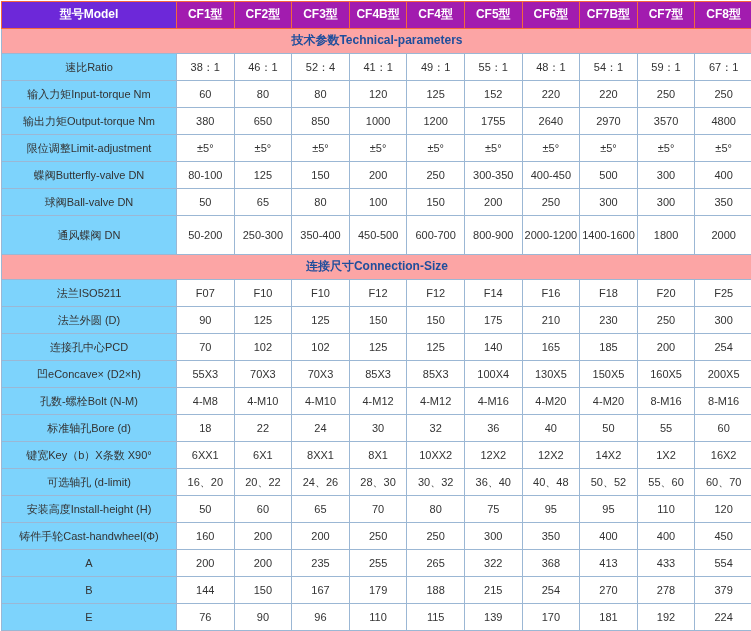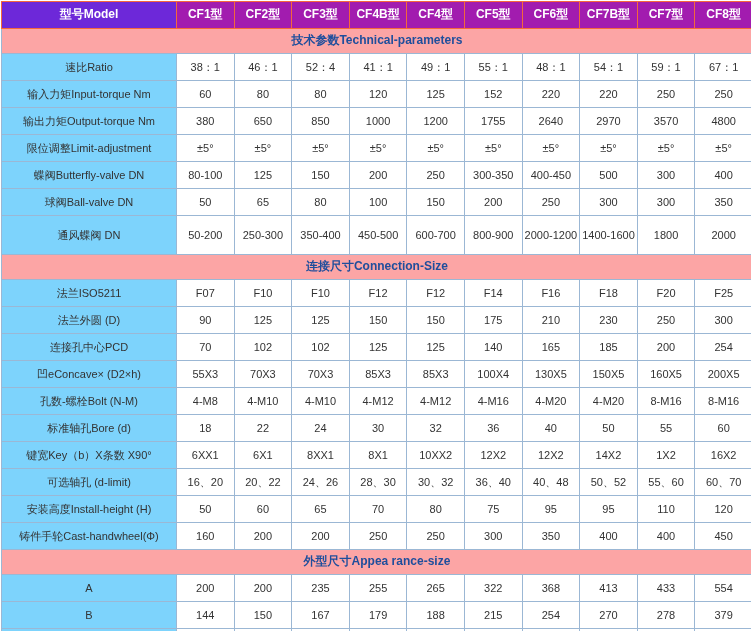--- a/index.html
+++ b/index.html
@@ -316,23 +316,20 @@
         <td class="data-cell">200</td>
         <td class="data-cell">200</td>
         <td class="data-cell">250</td>
         <td class="data-cell">250</td>
         <td class="data-cell">300</td>
         <td class="data-cell">350</td>
         <td class="data-cell">400</td>
         <td class="data-cell">400</td>
         <td class="data-cell">450</td>
       </tr>
-      <tr class="section-row">
-        <td colspan="11">外型尺寸Appea rance-size</td>
-      </tr>
       <tr>
         <td class="label-cell">A</td>
         <td class="data-cell">200</td>
         <td class="data-cell">200</td>
         <td class="data-cell">235</td>
         <td class="data-cell">255</td>
         <td class="data-cell">265</td>
         <td class="data-cell">322</td>
         <td class="data-cell">368</td>
         <td class="data-cell">413</td>

